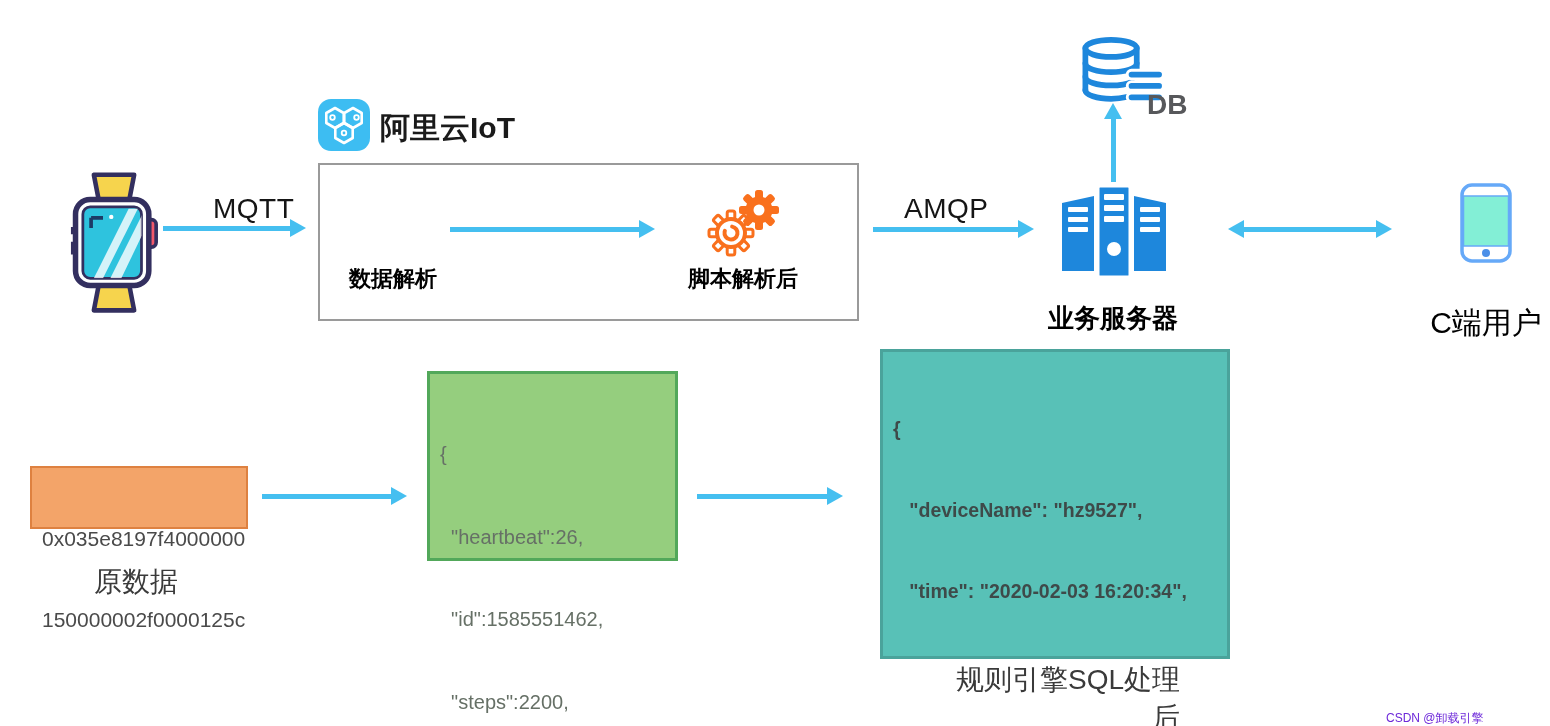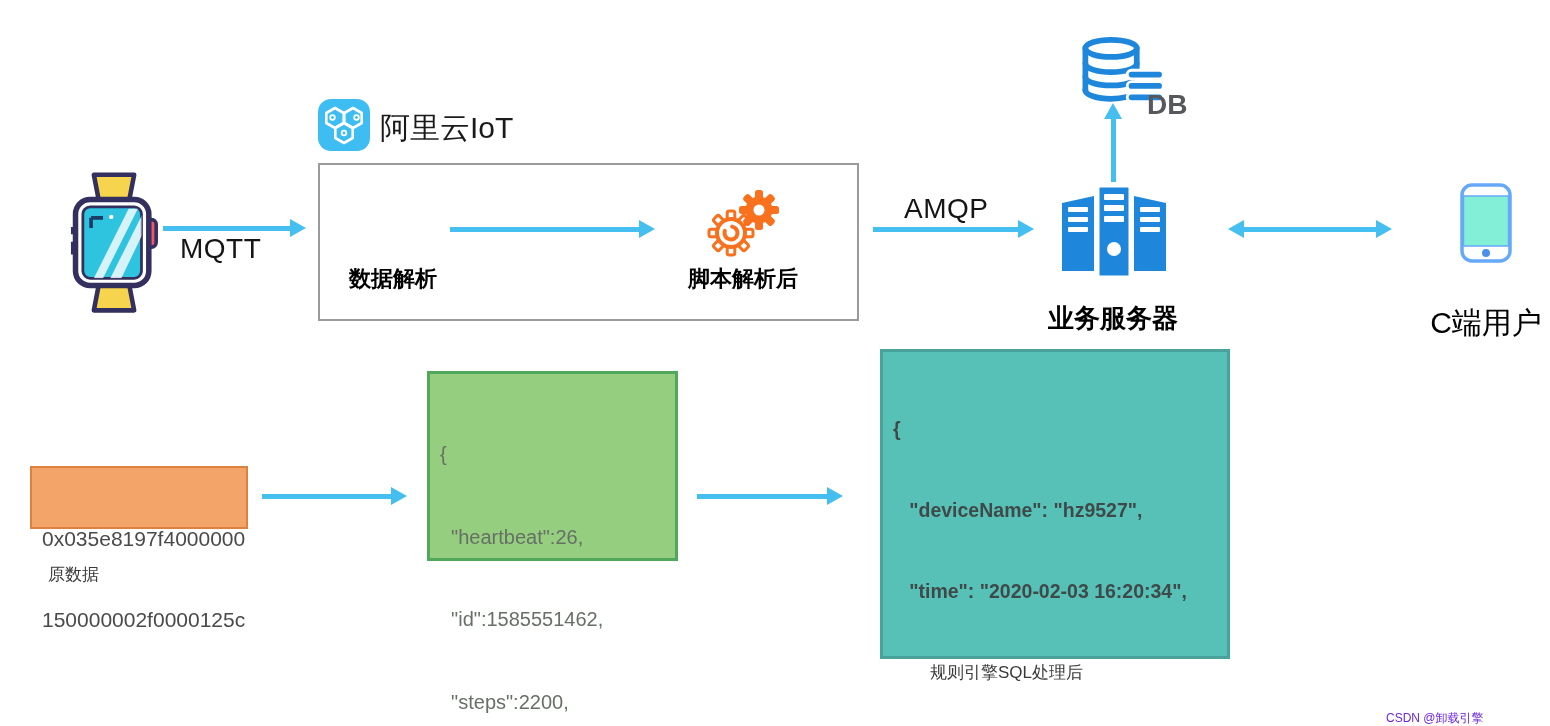--- a/index.html
+++ b/index.html
@@ -17,25 +17,25 @@
   .h-arrow{position:absolute;height:5px;background:var(--arrow);}
   .h-arrow::after{content:"";position:absolute;right:-15px;top:-7px;
     border-top:9px solid transparent;border-bottom:9px solid transparent;border-left:16px solid var(--arrow);}
   .h-arrow.double::before{content:"";position:absolute;left:-15px;top:-7px;
     border-top:9px solid transparent;border-bottom:9px solid transparent;border-right:16px solid var(--arrow);}
   .v-arrow{position:absolute;width:5px;background:var(--arrow);}
   .v-arrow::after{content:"";position:absolute;top:-15px;left:-7px;
     border-left:9px solid transparent;border-right:9px solid transparent;border-bottom:16px solid var(--arrow);}
 
   .protocol{font-size:28px;color:#151515;letter-spacing:.5px;}
-  .caption{font-size:17px;color:#3a3a3a;font-weight:500;text-align:left;}
+  .caption{font-size:28px;color:#3a3a3a;font-weight:500;text-align:right;}
   .icon-label{font-size:22px;color:#000000;font-weight:600;text-align:center;}
 
   .aliyun-box{border:2px solid var(--box-border-gray);background:#fff;}
-  .aliyun-title{font-size:30px;color:#1a1a1a;font-weight:400;}
+  .aliyun-title{font-size:30px;color:#1a1a1a;font-weight:700;}
 
   .raw-box{background:var(--raw-fill);border:2px solid var(--raw-border);
     padding:3px 0 1px 10px;font-size:21px;line-height:27px;color:#4a4a4a;white-space:pre;}
   .parsed-box{background:var(--parsed-fill);border:3px solid var(--parsed-border);
     padding:12px 0 0 10px;font-size:20px;line-height:27.5px;color:#667066;white-space:pre;}
   .sql-box{background:var(--sql-fill);border:3px solid var(--sql-border);
     padding:10px 0 0 10px;font-size:19.5px;line-height:27px;color:#3e4a49;font-weight:600;white-space:pre;}
   .json-line{min-height:27px;white-space:pre;}
 
   .db-label{font-size:28px;font-weight:700;color:#57585b;}
@@ -59,21 +59,21 @@
       <g clip-path="url(#scr)">
         <polygon points="28,116 66,40 76,40 38,116" fill="rgba(255,255,255,0.8)"></polygon>
         <polygon points="46,116 82,44 82,66 58,116" fill="rgba(255,255,255,0.8)"></polygon>
       </g>
       <path d="M25,50 h13 M25,50 v11" stroke="#1C3B66" stroke-width="4" fill="none"></path>
       <circle cx="47" cy="49" r="2.4" fill="#FFFFFF"></circle>
       <path d="M5,60 v8 M5,76 v14" stroke="#332F5F" stroke-width="4"></path>
     </svg>
   </div>
 
-  <div class="abs protocol" style="left:180px;top:193px;margin-top:40px;">MQTT</div>
+  <div class="abs protocol" style="left:213px;top:193px;">MQTT</div>
   <div class="h-arrow" style="left:163px;top:226px;width:128px;"></div>
 
   <div class="abs" style="left:318px;top:99px;width:52px;height:52px;">
     <svg width="52" height="52" viewBox="0 0 52 52">
       <rect x="0" y="0" width="52" height="52" rx="13" fill="var(--logo-blue)"></rect>
       <g stroke="#FFFFFF" stroke-width="2.6" fill="none" stroke-linejoin="round">
         <polygon points="17,9 25.7,14 25.7,24 17,29 8.3,24 8.3,14"></polygon>
         <polygon points="35,9 43.7,14 43.7,24 35,29 26.3,24 26.3,14"></polygon>
         <polygon points="26,24 34.7,29 34.7,39 26,44 17.3,39 17.3,29"></polygon>
       </g>

